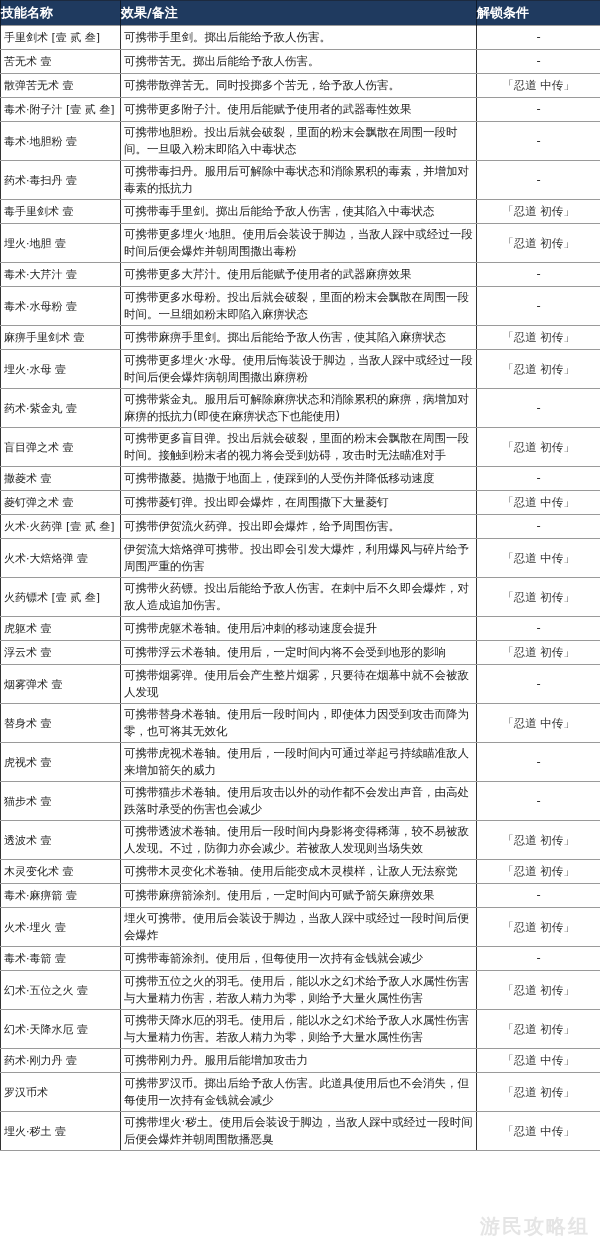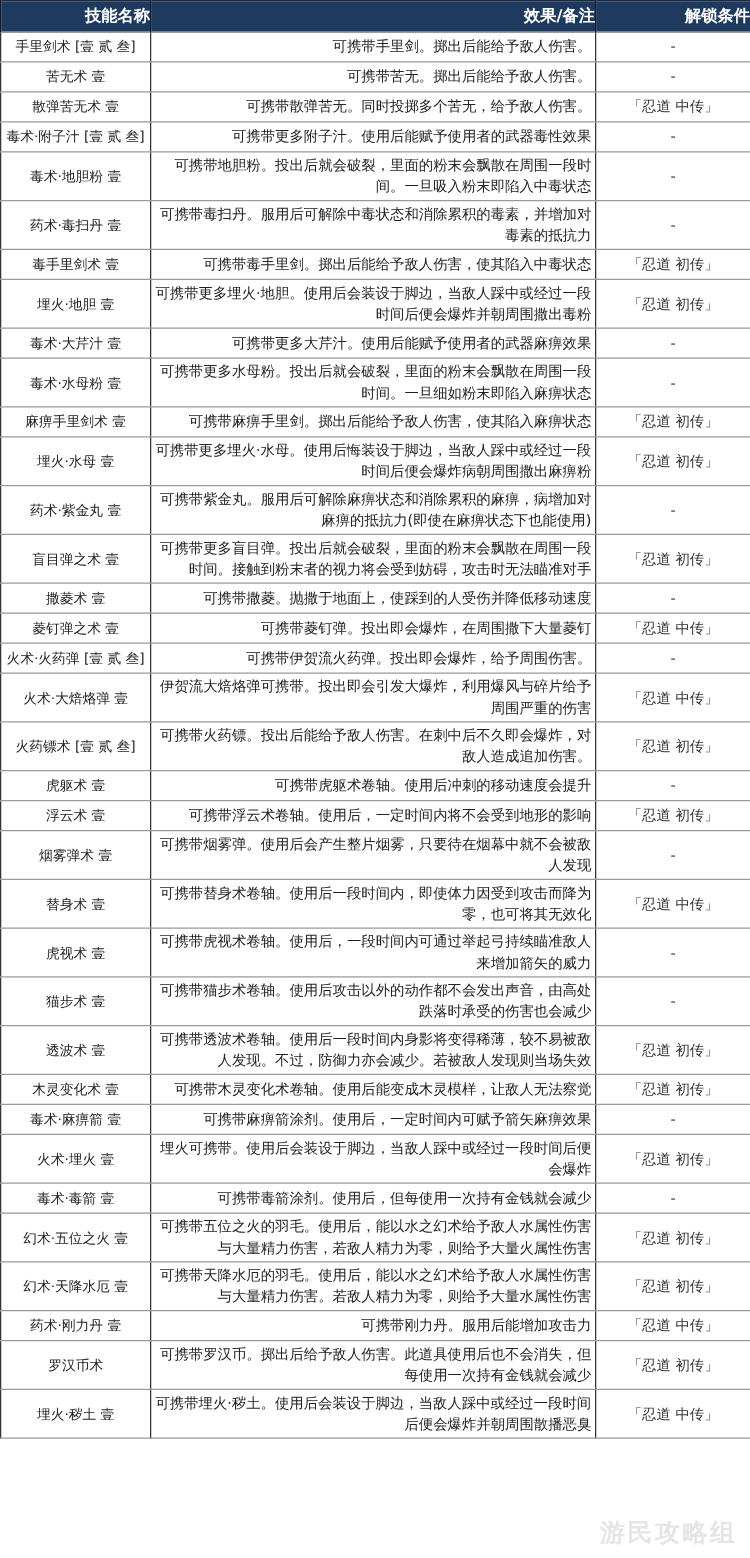--- a/index.html
+++ b/index.html
@@ -15,38 +15,38 @@
   }
   col.c1 { width: 120px; }
   col.c2 { width: 356px; }
   col.c3 { width: 124px; }
   thead th {
     background: #1f3a5f;
     color: #ffffff;
     font-weight: bold;
     font-size: 13px;
     height: 24px;
-    text-align: right;
+    text-align: left;
     border-left: 1px solid #0e1a2c;
     border-right: 1px solid #0e1a2c;
     padding: 0;
   }
   tbody td {
     border-top: 1px solid #9a9a9a;
     border-bottom: 1px solid #9a9a9a;
     border-left: 1px solid #333;
     border-right: 1px solid #333;
     padding: 0 3px;
     vertical-align: middle;
     line-height: 17px;
   }
   tbody tr.single td { height: 23px; }
   tbody tr.double td { height: 38px; }
-  td.name { text-align: center; white-space: nowrap; font-size: 11px; }
-  td.desc { text-align: right; }
+  td.name { text-align: left; white-space: nowrap; font-size: 11px; }
+  td.desc { text-align: left; }
   td.unlock { text-align: center; color: #333; }
   .watermark {
     position: absolute; right: 10px; bottom: 6px;
     font-family: "DejaVu Sans", sans-serif; font-size: 20px; font-weight: bold;
     color: rgba(180,180,180,0.35); letter-spacing: 2px; pointer-events: none;
   }
 </style>
 </head>
 <body>
 

